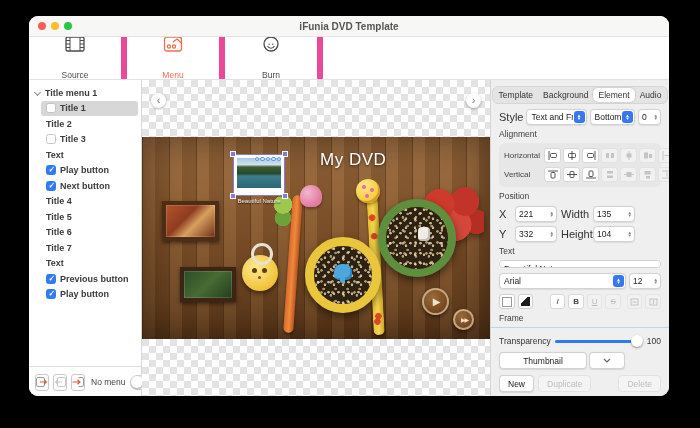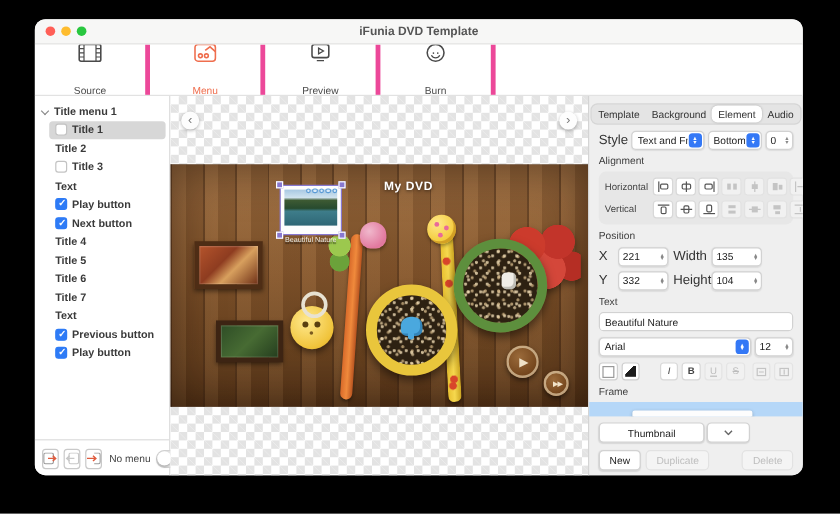--- a/index.html
+++ b/index.html
@@ -11,21 +11,21 @@
   
   .titlebar{height:20px;background:#f7f7f6;border-bottom:1px solid #e4e4e3;position:relative;
             display:flex;align-items:center;justify-content:center;}
   .lights{position:absolute;left:9px;top:6px;display:flex;gap:5px;}
   .light{width:8px;height:8px;border-radius:50%;}
   .light.r{background:#ff5f57}.light.y{background:#febc2e}.light.g{background:#29c73f}
   .wtitle{font-size:10px;font-weight:bold;color:#555;}
   
   .toolbar{height:42px;background:#fff;border-bottom:1px solid #e2e2e2;display:flex;}
   .tool{width:92px;display:flex;flex-direction:column;align-items:center;justify-content:center;
-        gap:18px;border-right:4px solid #ec4899;cursor:pointer;}
+        gap:18px;border-right:6px solid #ec4899;cursor:pointer;}
   .tool .tlabel{font-size:8.5px;color:#4a4a4a;}
   .tool.active .tlabel{color:#ef6e4e;}
   .tool svg{display:block;}
   
   .content{display:flex;height:317px;}
   
   .sidebar{width:112px;border-right:1px solid #d8d8d8;background:#fff;display:flex;
            flex-direction:column;flex-shrink:0;}
   .tree{flex:1;padding-top:5px;overflow:hidden;font-weight:bold;}
   .trow{height:15.5px;display:flex;align-items:center;font-size:9px;color:#3a3a3a;}
@@ -59,21 +59,21 @@
     box-shadow:0 1px 3px rgba(0,0,0,.3);display:flex;align-items:center;justify-content:center;
     color:#777;font-size:11px;line-height:1;cursor:pointer;z-index:5;}
   .navbtn.prev{left:9px;} .navbtn.next{right:9px;}
   .photo{position:absolute;left:0;top:57px;width:348px;height:202px;overflow:hidden;
     background:
       repeating-linear-gradient(90deg, rgba(35,15,4,.40) 0 1.5px, rgba(255,255,255,0) 1.5px 27px),
       repeating-linear-gradient(90deg, rgba(255,220,170,.07) 0 13px, rgba(0,0,0,.08) 13px 27px),
       linear-gradient(180deg,#9a6a3d 0%,#84552b 45%,#5e3a1a 100%);
     box-shadow:inset 0 0 40px rgba(20,8,0,.55);}
   .dvdtitle{position:absolute;left:50%;top:13px;transform:translateX(4px);
-    color:#fff;font-weight:bold;font-size:10px;text-shadow:0 1px 3px rgba(0,0,0,.6);letter-spacing:.5px;}
+    color:#fff;font-weight:normal;font-size:17px;text-shadow:0 1px 3px rgba(0,0,0,.6);letter-spacing:.5px;}
   .selframe{position:absolute;left:91px;top:17px;width:52px;height:42px;background:#fdfdfd;
     border:1.5px solid #8878d0;border-radius:2px;box-sizing:border-box;padding:3px 3px 7px 3px;z-index:4;}
   .selframe .pic{width:100%;height:100%;
     background:linear-gradient(180deg,#a8c8e2 0%,#cfe2ee 22%,#3d5a33 30%,#274a2e 52%,#3e7d8a 60%,#2e6675 100%);}
   .selframe .dots{position:absolute;right:3px;top:1.5px;display:flex;gap:1px;}
   .selframe .dots i{width:2.5px;height:2.5px;border-radius:50%;border:.7px solid #5b9bd5;background:#d9eaf9;}
   .handle{position:absolute;width:4px;height:4px;background:#8878d0;border:1px solid #fff;z-index:5;}
   .caption{position:absolute;left:91px;top:61px;width:52px;text-align:center;color:#f3efe6;
     font-size:6px;text-shadow:0 1px 1px rgba(0,0,0,.7);z-index:4;}
   .woodframe{position:absolute;box-sizing:border-box;border:4px solid #4e2d15;
@@ -233,30 +233,20 @@
           <rect x="1.5" y="1" width="17" height="14" rx="2.5"></rect>
           <circle cx="6" cy="10.5" r="1.6"></circle>
           <circle cx="11" cy="10.5" r="1.6"></circle>
           <path d="M10 6l4-3 4.5 4"></path>
         </svg>
       </span>
       <span class="tlabel">Menu</span>
     </div>
     <div class="tool">
       <span>
-        <svg width="20" height="16" viewBox="0 0 20 16" fill="none" stroke="#4a4a4a" stroke-width="1.3">
-          <rect x="3" y="1" width="14" height="11" rx="2"></rect>
-          <path d="M8.5 4.2v4.6l4-2.3z" stroke-width="1.1"></path>
-          <path d="M7 14.5h6" stroke-width="1.1"></path>
-        </svg>
-      </span>
-      <span class="tlabel">Preview</span>
-    </div>
-    <div class="tool">
-      <span>
         <svg width="18" height="16" viewBox="0 0 18 16" fill="none" stroke="#4a4a4a" stroke-width="1.3">
           <circle cx="9" cy="8" r="7"></circle>
           <path d="M5.5 10c.8 1.5 2 2.2 3.5 2.2s2.7-.7 3.5-2.2" stroke-width="1.1"></path>
           <circle cx="7.2" cy="8.2" r="0.7" fill="#4a4a4a" stroke="none"></circle>
           <circle cx="10.8" cy="8.2" r="0.7" fill="#4a4a4a" stroke="none"></circle>
         </svg>
       </span>
       <span class="tlabel">Burn</span>
     </div>
   </div>
@@ -620,20 +610,28 @@
 
       <div class="seglabel">Frame</div>
       <div class="framestrip">
         <div class="fcard">
 
           <div class="finner"></div>
         </div>
 
       </div>
 
+      <div class="transrow">
+        <span class="translabel">Transparency</span>
+        <div class="slider">
+          <div class="track"></div>
+          <div class="thumb"></div>
+        </div>
+        <span class="transval">100</span>
+      </div>
 
       <div class="thumbrow">
         <div class="mbtn" style="width:70px;">
           <span>Thumbnail</span>
         </div>
         <div class="mbtn chevbtn">
           <svg width="8" height="5" viewBox="0 0 8 5">
               <path d="M1 1l3 3 3-3" fill="none" stroke="#666" stroke-width="1.2"></path>
             </svg>
         </div>

